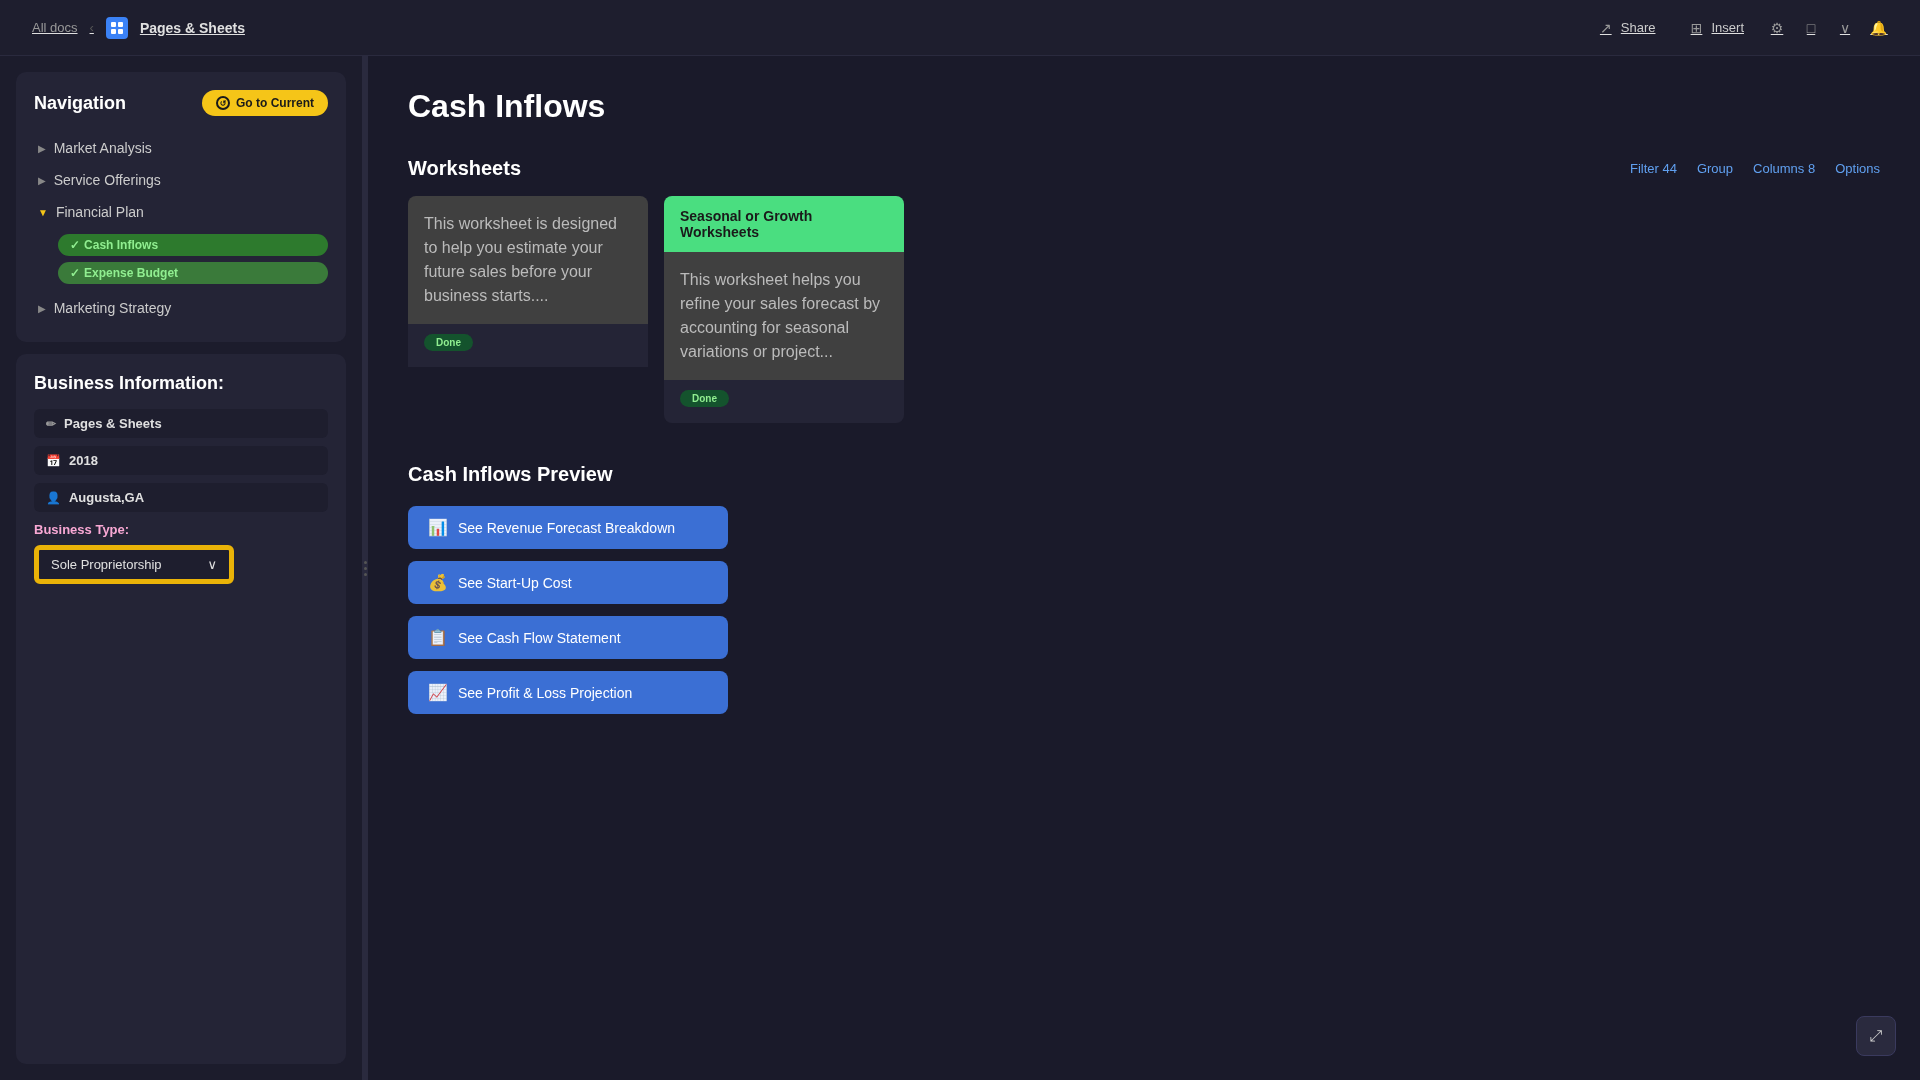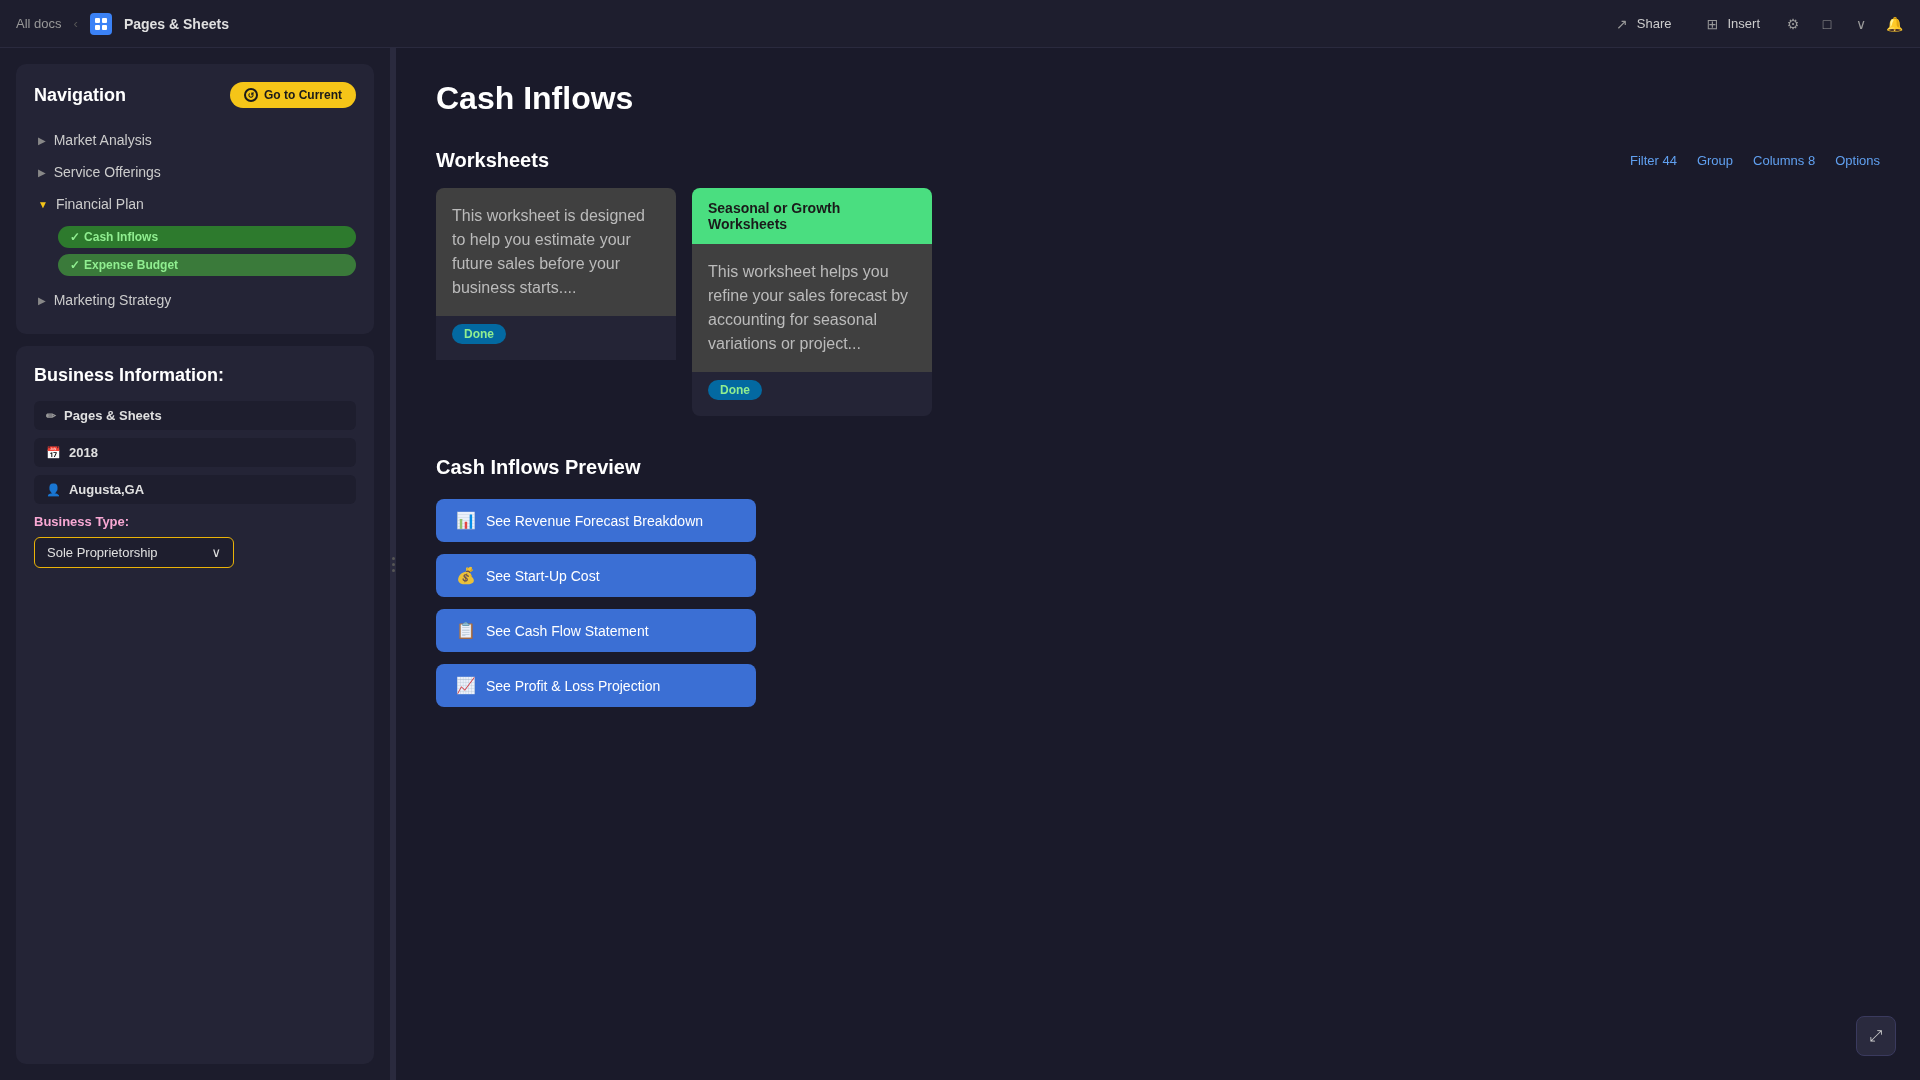--- a/index.html
+++ b/index.html
@@ -9,28 +9,29 @@
       color: #e0e0e0;
       width: 1920px;
       height: 1080px;
       overflow: hidden;
       display: flex;
       flex-direction: column;
     }
 
     
     .topbar {
-      height: 48px;
+      height: 56px;
       background: #1e1e2e;
       display: flex;
       align-items: center;
-      padding: 0 16px;
+      padding: 0 32px;
       gap: 16px;
       border-bottom: 1px solid #2a2a3e;
       flex-shrink: 0;
+      text-decoration: underline;
     }
     .topbar-left {
       display: flex;
       align-items: center;
       gap: 12px;
       flex: 1;
     }
     .all-docs {
       color: #999;
       font-size: 13px;
@@ -82,21 +83,21 @@
 
     
     .main-layout {
       display: flex;
       flex: 1;
       overflow: hidden;
     }
 
     
     .sidebar {
-      width: 390px;
+      width: 362px;
       background: #1c1c2c;
       display: flex;
       flex-direction: column;
       flex-shrink: 0;
       overflow-y: auto;
       padding: 16px;
       gap: 12px;
     }
 
     .nav-panel {
@@ -215,21 +216,21 @@
 
     .business-type-label {
       font-size: 13px;
       font-weight: 700;
       color: #f9a8d4;
       margin-top: 10px;
       margin-bottom: 8px;
     }
     .business-type-dropdown {
       background: #1e1e2e;
-      border: 1px solid #eab308;
+      border: 5px solid #eab308;
       border-radius: 6px;
       padding: 7px 12px;
       font-size: 13px;
       color: #e0e0e0;
       display: flex;
       align-items: center;
       justify-content: space-between;
       cursor: pointer;
       width: 200px;
     }
@@ -297,25 +298,25 @@
       font-size: 16px;
       color: #bbb;
       line-height: 1.5;
       min-height: 80px;
     }
     .worksheet-card-footer {
       background: #242436;
       padding: 8px 16px 16px;
     }
     .done-badge {
-      background: #0369a1;
+      background: #14532d;
       color: #90ee90;
       border-radius: 12px;
       padding: 3px 12px;
-      font-size: 12px;
+      font-size: 10px;
       font-weight: 600;
       display: inline-block;
     }
 
     
     .preview-section {
       margin-top: 8px;
     }
     .preview-title {
       font-size: 20px;

